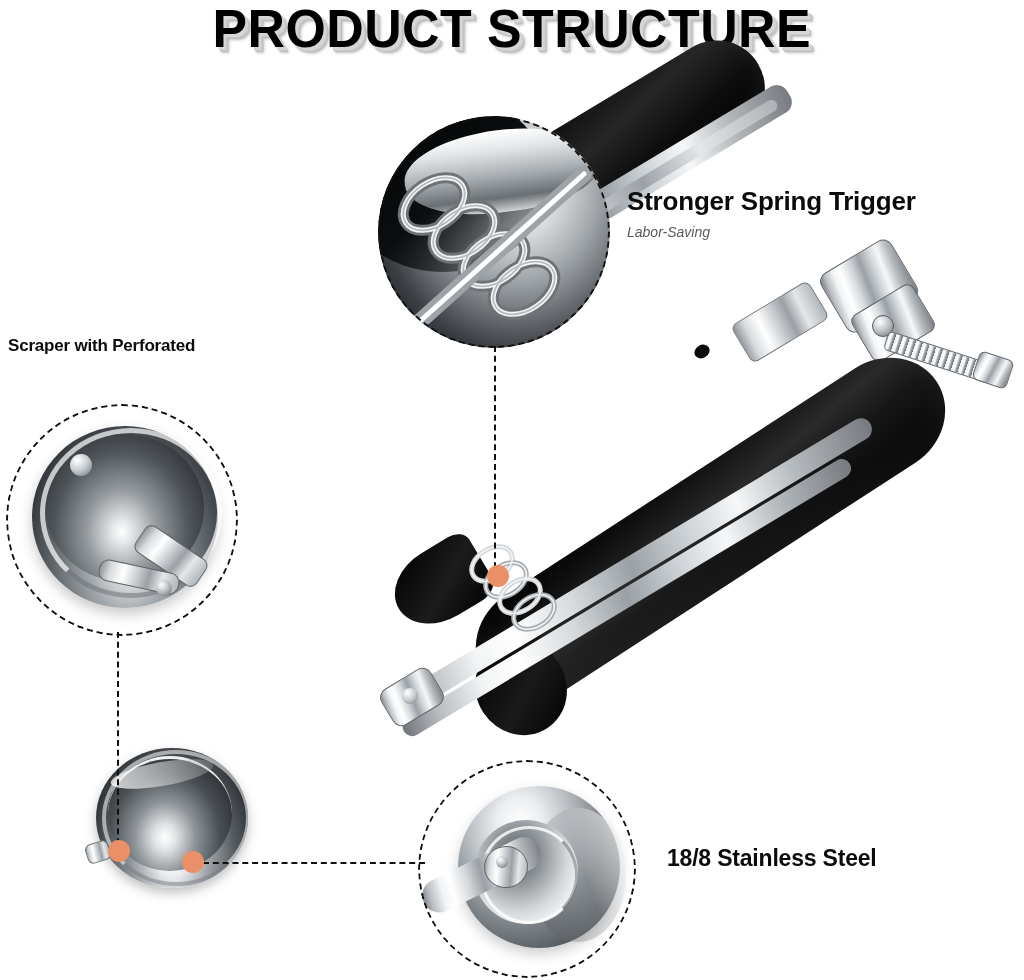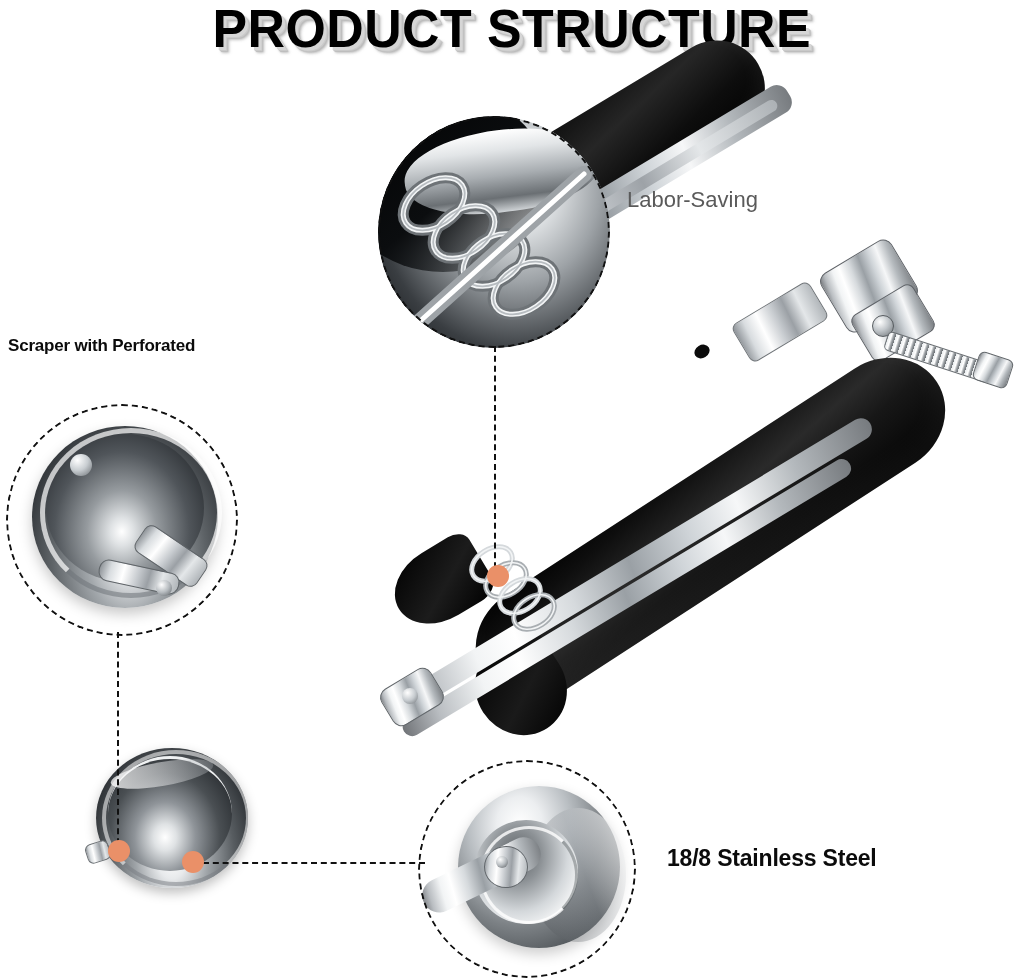--- a/index.html
+++ b/index.html
@@ -56,21 +56,21 @@
     color: #0b0b0b;
     white-space: nowrap;
   }
   .callout-text .sub {
     color: #5a5a5a;
     white-space: nowrap;
   }
 
   #txt-spring { left: 627px; top: 185px; }
   #txt-spring .head { font-size: 26px; line-height: 32px; letter-spacing: -0.2px; }
-  #txt-spring .sub  { font-size: 22px; line-height: 26px; margin-top: 2px; }
+  #txt-spring .sub  { font-size: 14px; line-height: 26px; margin-top: 2px; font-style: italic; }
 
   #txt-scraper { left: 8px; top: 330px; }
   #txt-scraper .head { font-size: 17px; line-height: 32px; letter-spacing: -0.2px; }
   #txt-scraper .sub  { font-size: 20px; line-height: 26px; margin-top: 2px; }
 
   #txt-steel { left: 667px; top: 842px; }
   #txt-steel .head { font-size: 23px; line-height: 32px; letter-spacing: -0.2px; }
   #txt-steel .sub  { font-size: 20px; line-height: 26px; margin-top: 2px; }
 
   
@@ -355,20 +355,21 @@
                   border-radius:50%;
                   background:radial-gradient(circle at 35% 30%, #fff 0%, #b6bbbf 50%, #55595d 100%);"></div>
     </div>
     <div class="callout-ring" style="inset:0;"></div>
   </div>
 
   <div class="connector conn-h" style="left:203px; top:862px; width:222px;"></div>
   <div class="dot" style="left:182px; top:851px; width:22px; height:22px;"></div>
 
   <div class="callout-text" id="txt-spring">
+    <div class="head">Stronger Spring Trigger</div>
     <div class="sub">Labor-Saving</div>
   </div>
 
   <div class="callout-text" id="txt-scraper">
     <div class="head">Scraper with Perforated</div>
   </div>
 
   <div class="callout-text" id="txt-steel">
     <div class="head">18/8 Stainless Steel</div>
   </div>

